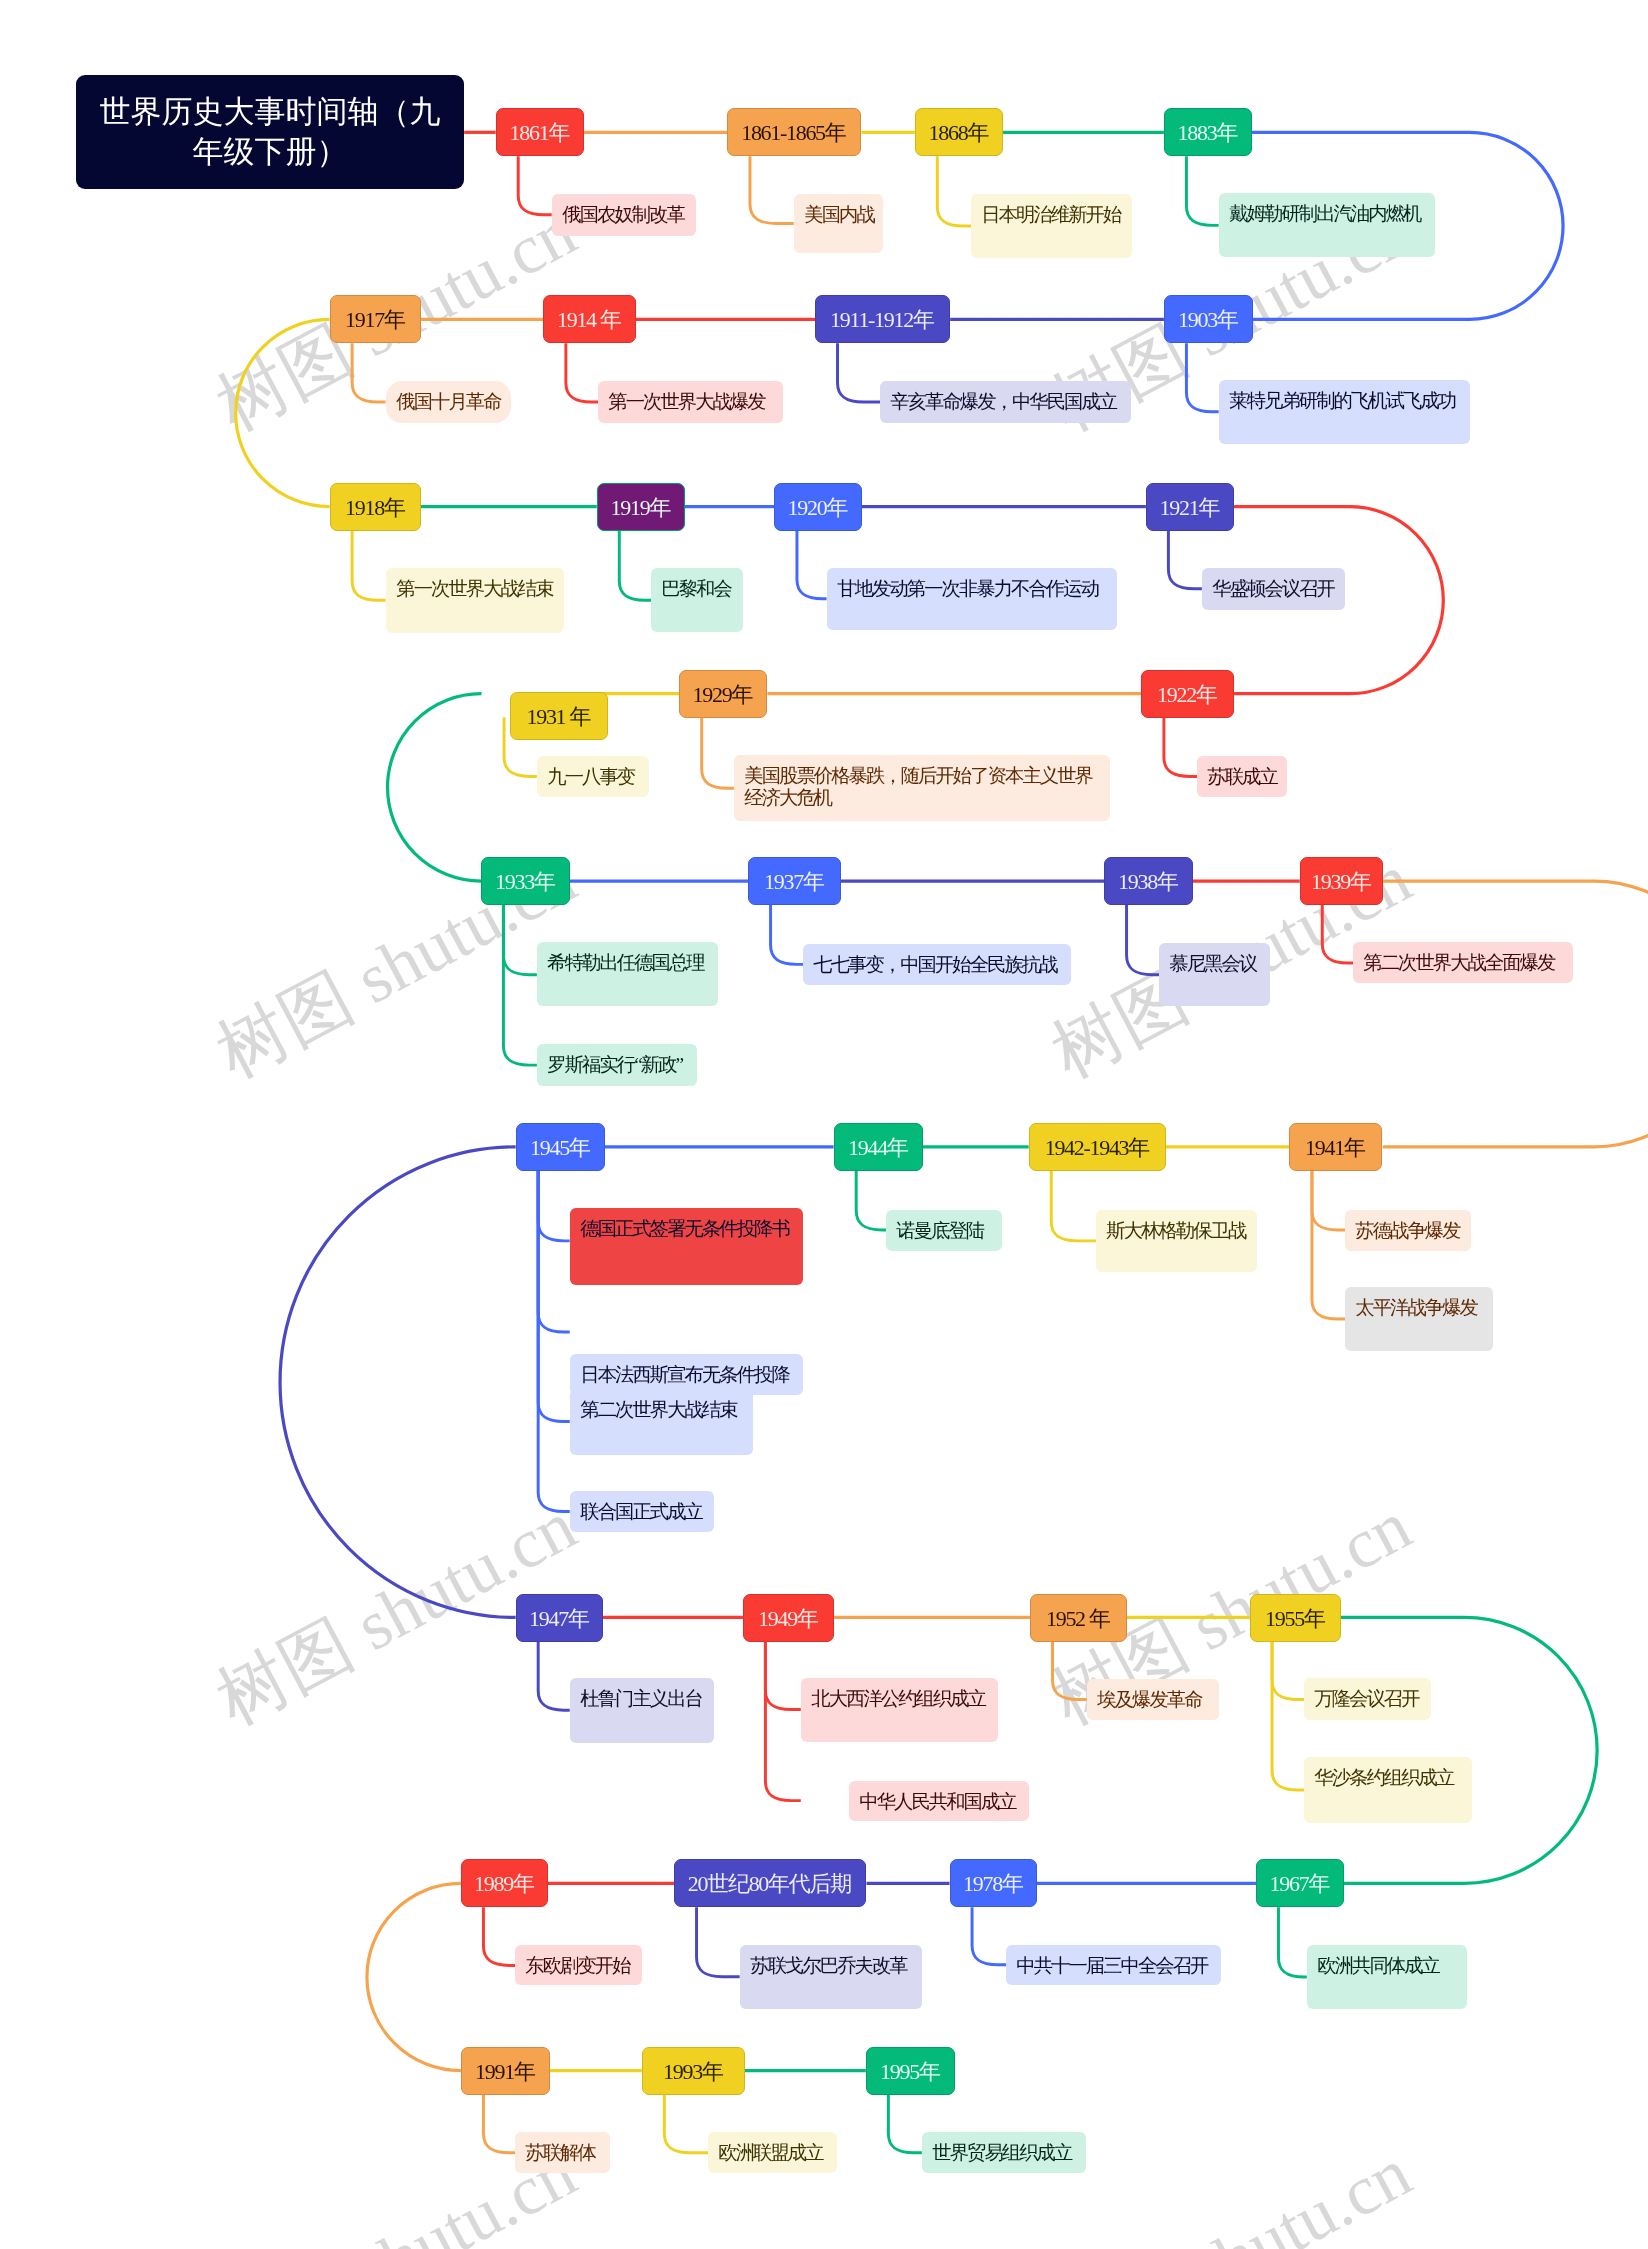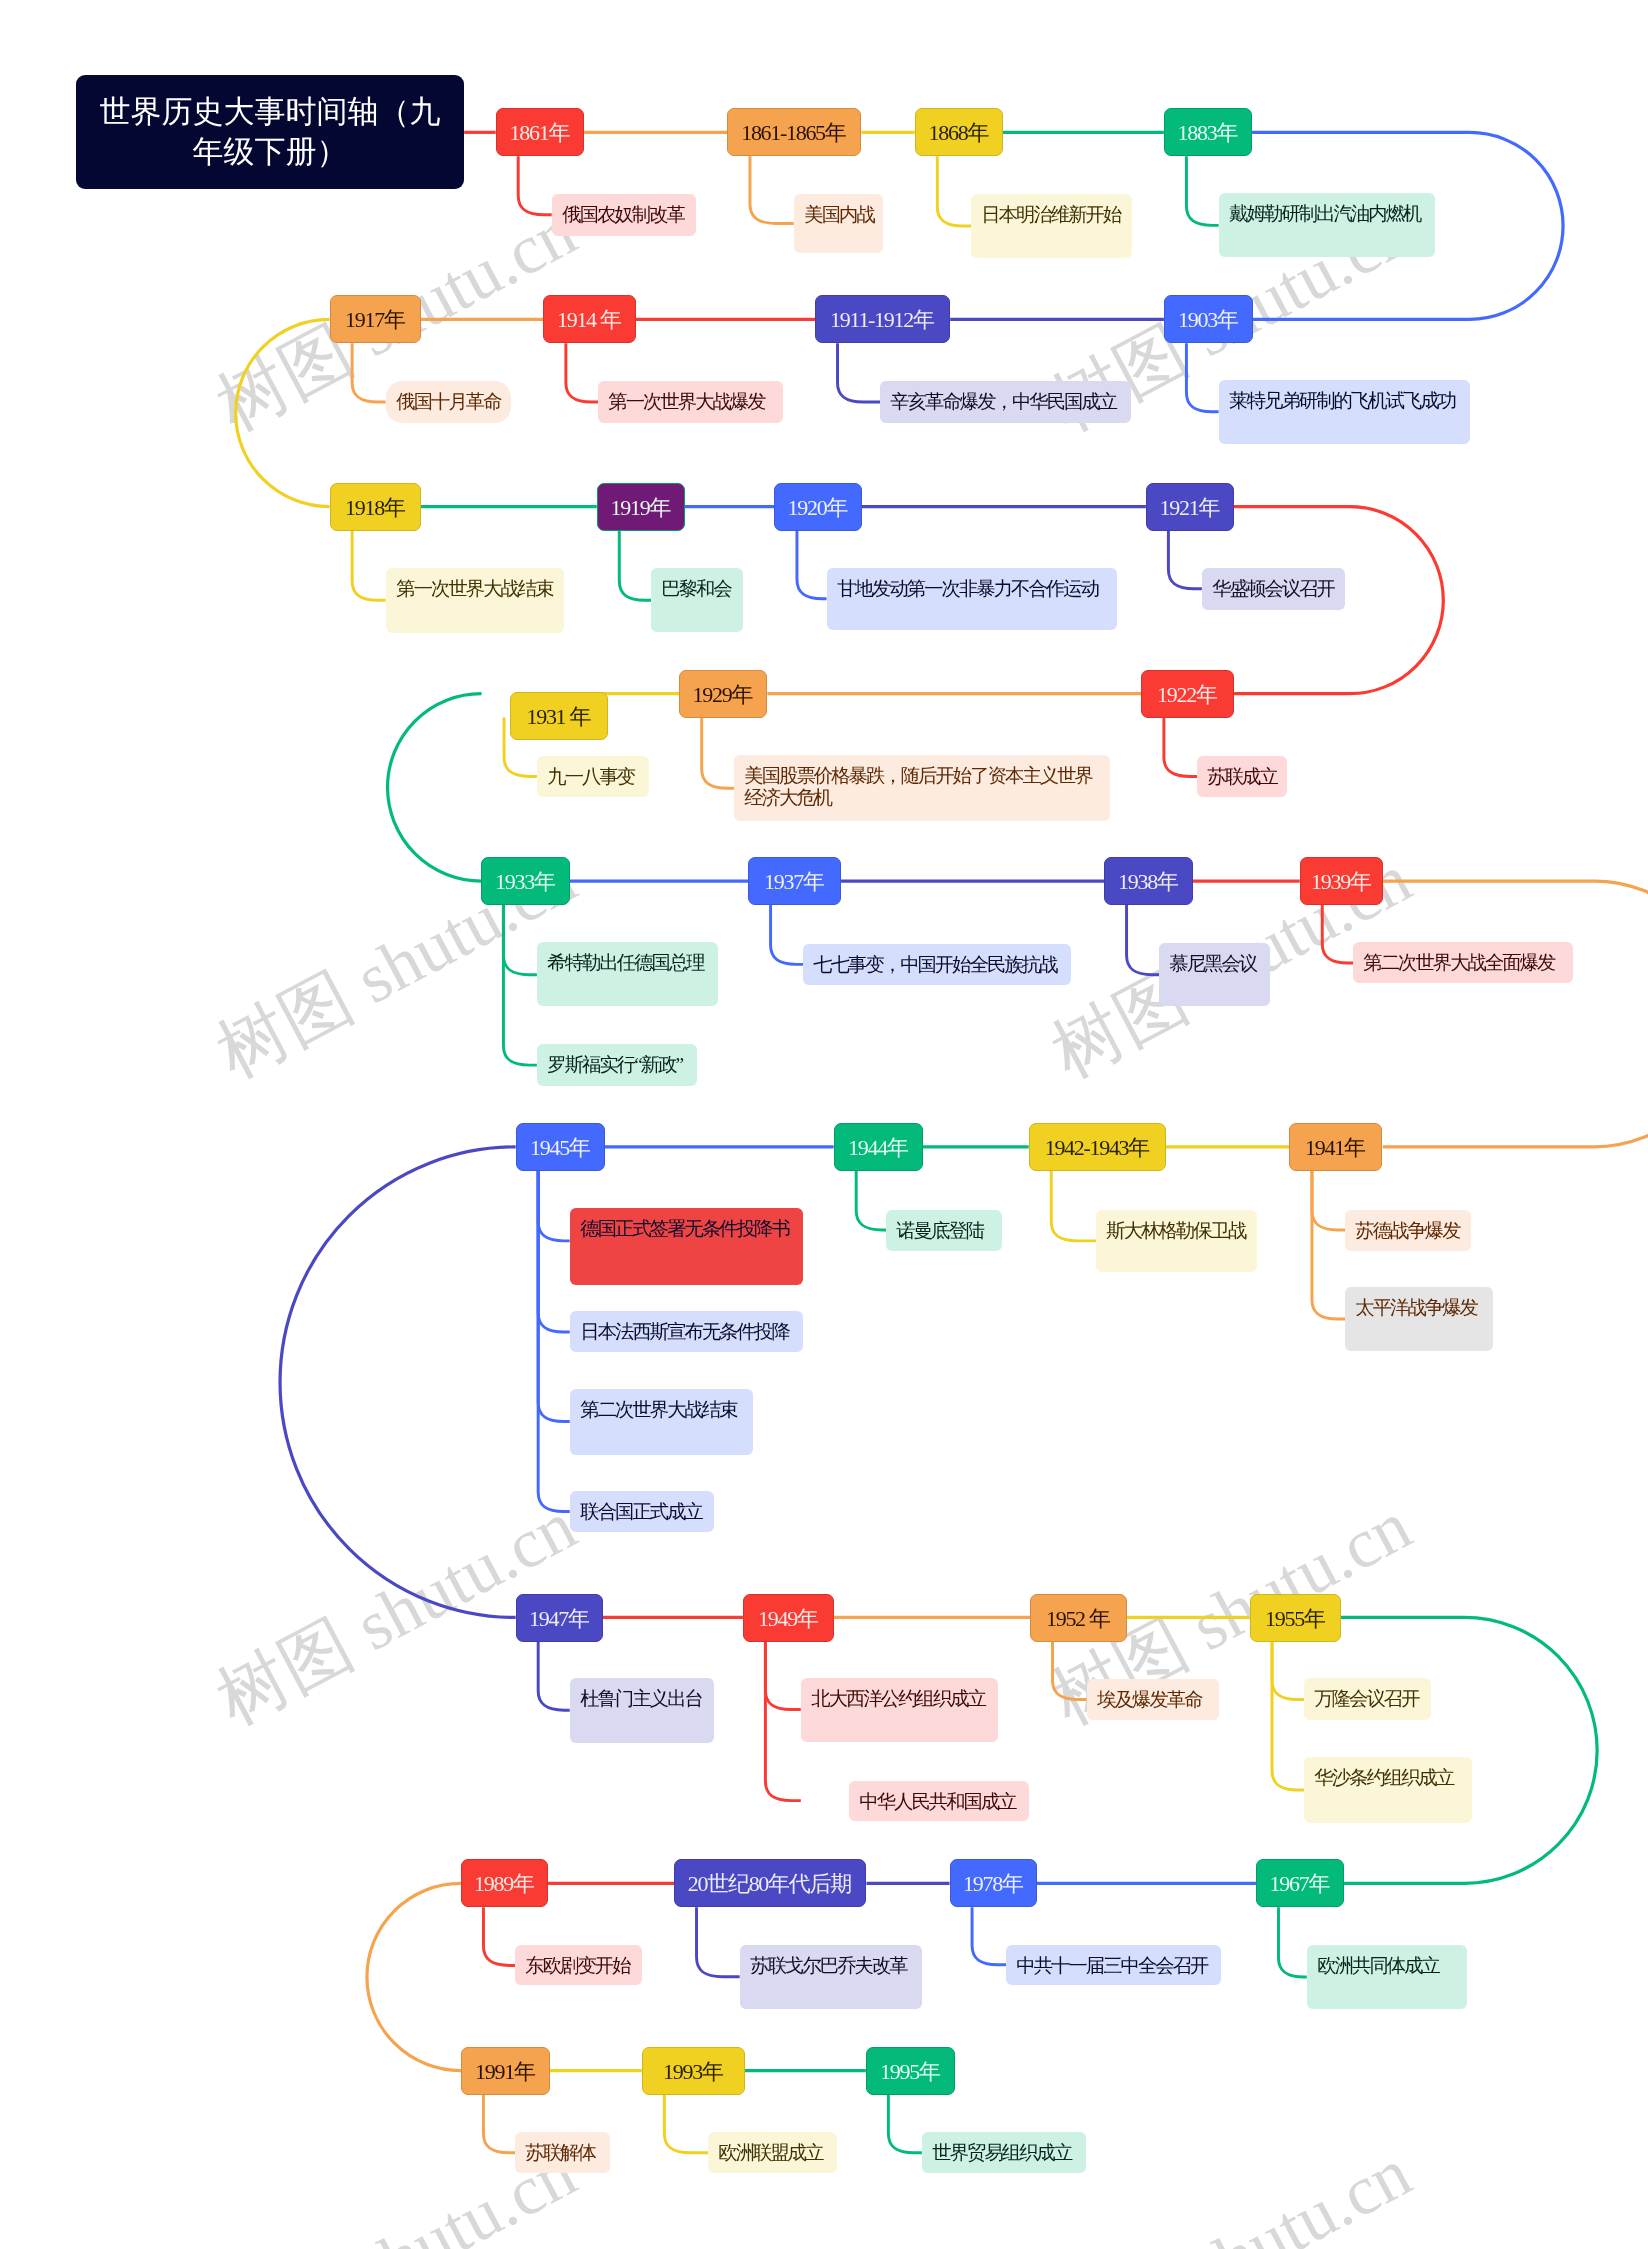--- a/index.html
+++ b/index.html
@@ -159,21 +159,21 @@
 <div class="node leaf-node" style="left:537px;top:756px;width:112px;height:41px;background:#FCF6D8;color:#3E3202;"><span>九一八事变</span></div>
 <div class="node leaf-node" style="left:734px;top:755px;width:376px;height:66px;background:#FCEBDE;color:#5E2A05;"><span>美国股票价格暴跌，随后开始了资本主义世界
 经济大危机</span></div>
 <div class="node leaf-node" style="left:1197px;top:756px;width:90px;height:41px;background:#FDD9D9;color:#3C0A08;"><span>苏联成立</span></div>
 <div class="node leaf-node" style="left:537px;top:942px;width:181px;height:64px;background:#CDF2E4;color:#06241A;"><span>希特勒出任德国总理</span></div>
 <div class="node leaf-node" style="left:537px;top:1044px;width:160px;height:42px;background:#CDF2E4;color:#06241A;"><span>罗斯福实行“新政”</span></div>
 <div class="node leaf-node" style="left:803px;top:944px;width:268px;height:41px;background:#D6DEFD;color:#0A0C2E;"><span>七七事变，中国开始全民族抗战</span></div>
 <div class="node leaf-node" style="left:1159px;top:943px;width:111px;height:63px;background:#DAD9F2;color:#0F0E2C;"><span>慕尼黑会议</span></div>
 <div class="node leaf-node" style="left:1353px;top:942px;width:220px;height:41px;background:#FDD9D9;color:#3C0A08;"><span>第二次世界大战全面爆发</span></div>
 <div class="node leaf-node" style="left:570px;top:1208px;width:233px;height:77px;background:#ef4444;color:#0A0C2E;"><span>德国正式签署无条件投降书</span></div>
-<div class="node leaf-node" style="left:570px;top:1311px;width:233px;height:41px;background:#D6DEFD;color:#0A0C2E;"><span>日本法西斯宣布无条件投降</span></div>
+<div class="node leaf-node" style="left:570px;top:1354px;width:233px;height:41px;background:#D6DEFD;color:#0A0C2E;"><span>日本法西斯宣布无条件投降</span></div>
 <div class="node leaf-node" style="left:570px;top:1389px;width:183px;height:66px;background:#D6DEFD;color:#0A0C2E;"><span>第二次世界大战结束</span></div>
 <div class="node leaf-node" style="left:570px;top:1491px;width:144px;height:41px;background:#D6DEFD;color:#0A0C2E;"><span>联合国正式成立</span></div>
 <div class="node leaf-node" style="left:886px;top:1210px;width:116px;height:41px;background:#CDF2E4;color:#06241A;"><span>诺曼底登陆</span></div>
 <div class="node leaf-node" style="left:1096px;top:1210px;width:161px;height:62px;background:#FCF6D8;color:#3E3202;"><span>斯大林格勒保卫战</span></div>
 <div class="node leaf-node" style="left:1345px;top:1210px;width:126px;height:41px;background:#FCEBDE;color:#5E2A05;"><span>苏德战争爆发</span></div>
 <div class="node leaf-node" style="left:1345px;top:1287px;width:148px;height:64px;background:#e5e5e5;color:#5E2A05;"><span>太平洋战争爆发</span></div>
 <div class="node leaf-node" style="left:570px;top:1678px;width:144px;height:65px;background:#DAD9F2;color:#0F0E2C;"><span>杜鲁门主义出台</span></div>
 <div class="node leaf-node" style="left:801px;top:1678px;width:197px;height:64px;background:#FDD9D9;color:#3C0A08;"><span>北大西洋公约组织成立</span></div>
 <div class="node leaf-node" style="left:849px;top:1781px;width:180px;height:40px;background:#FDD9D9;color:#3C0A08;"><span>中华人民共和国成立</span></div>
 <div class="node leaf-node" style="left:1087px;top:1679px;width:132px;height:41px;background:#FCEBDE;color:#5E2A05;"><span>埃及爆发革命</span></div>

